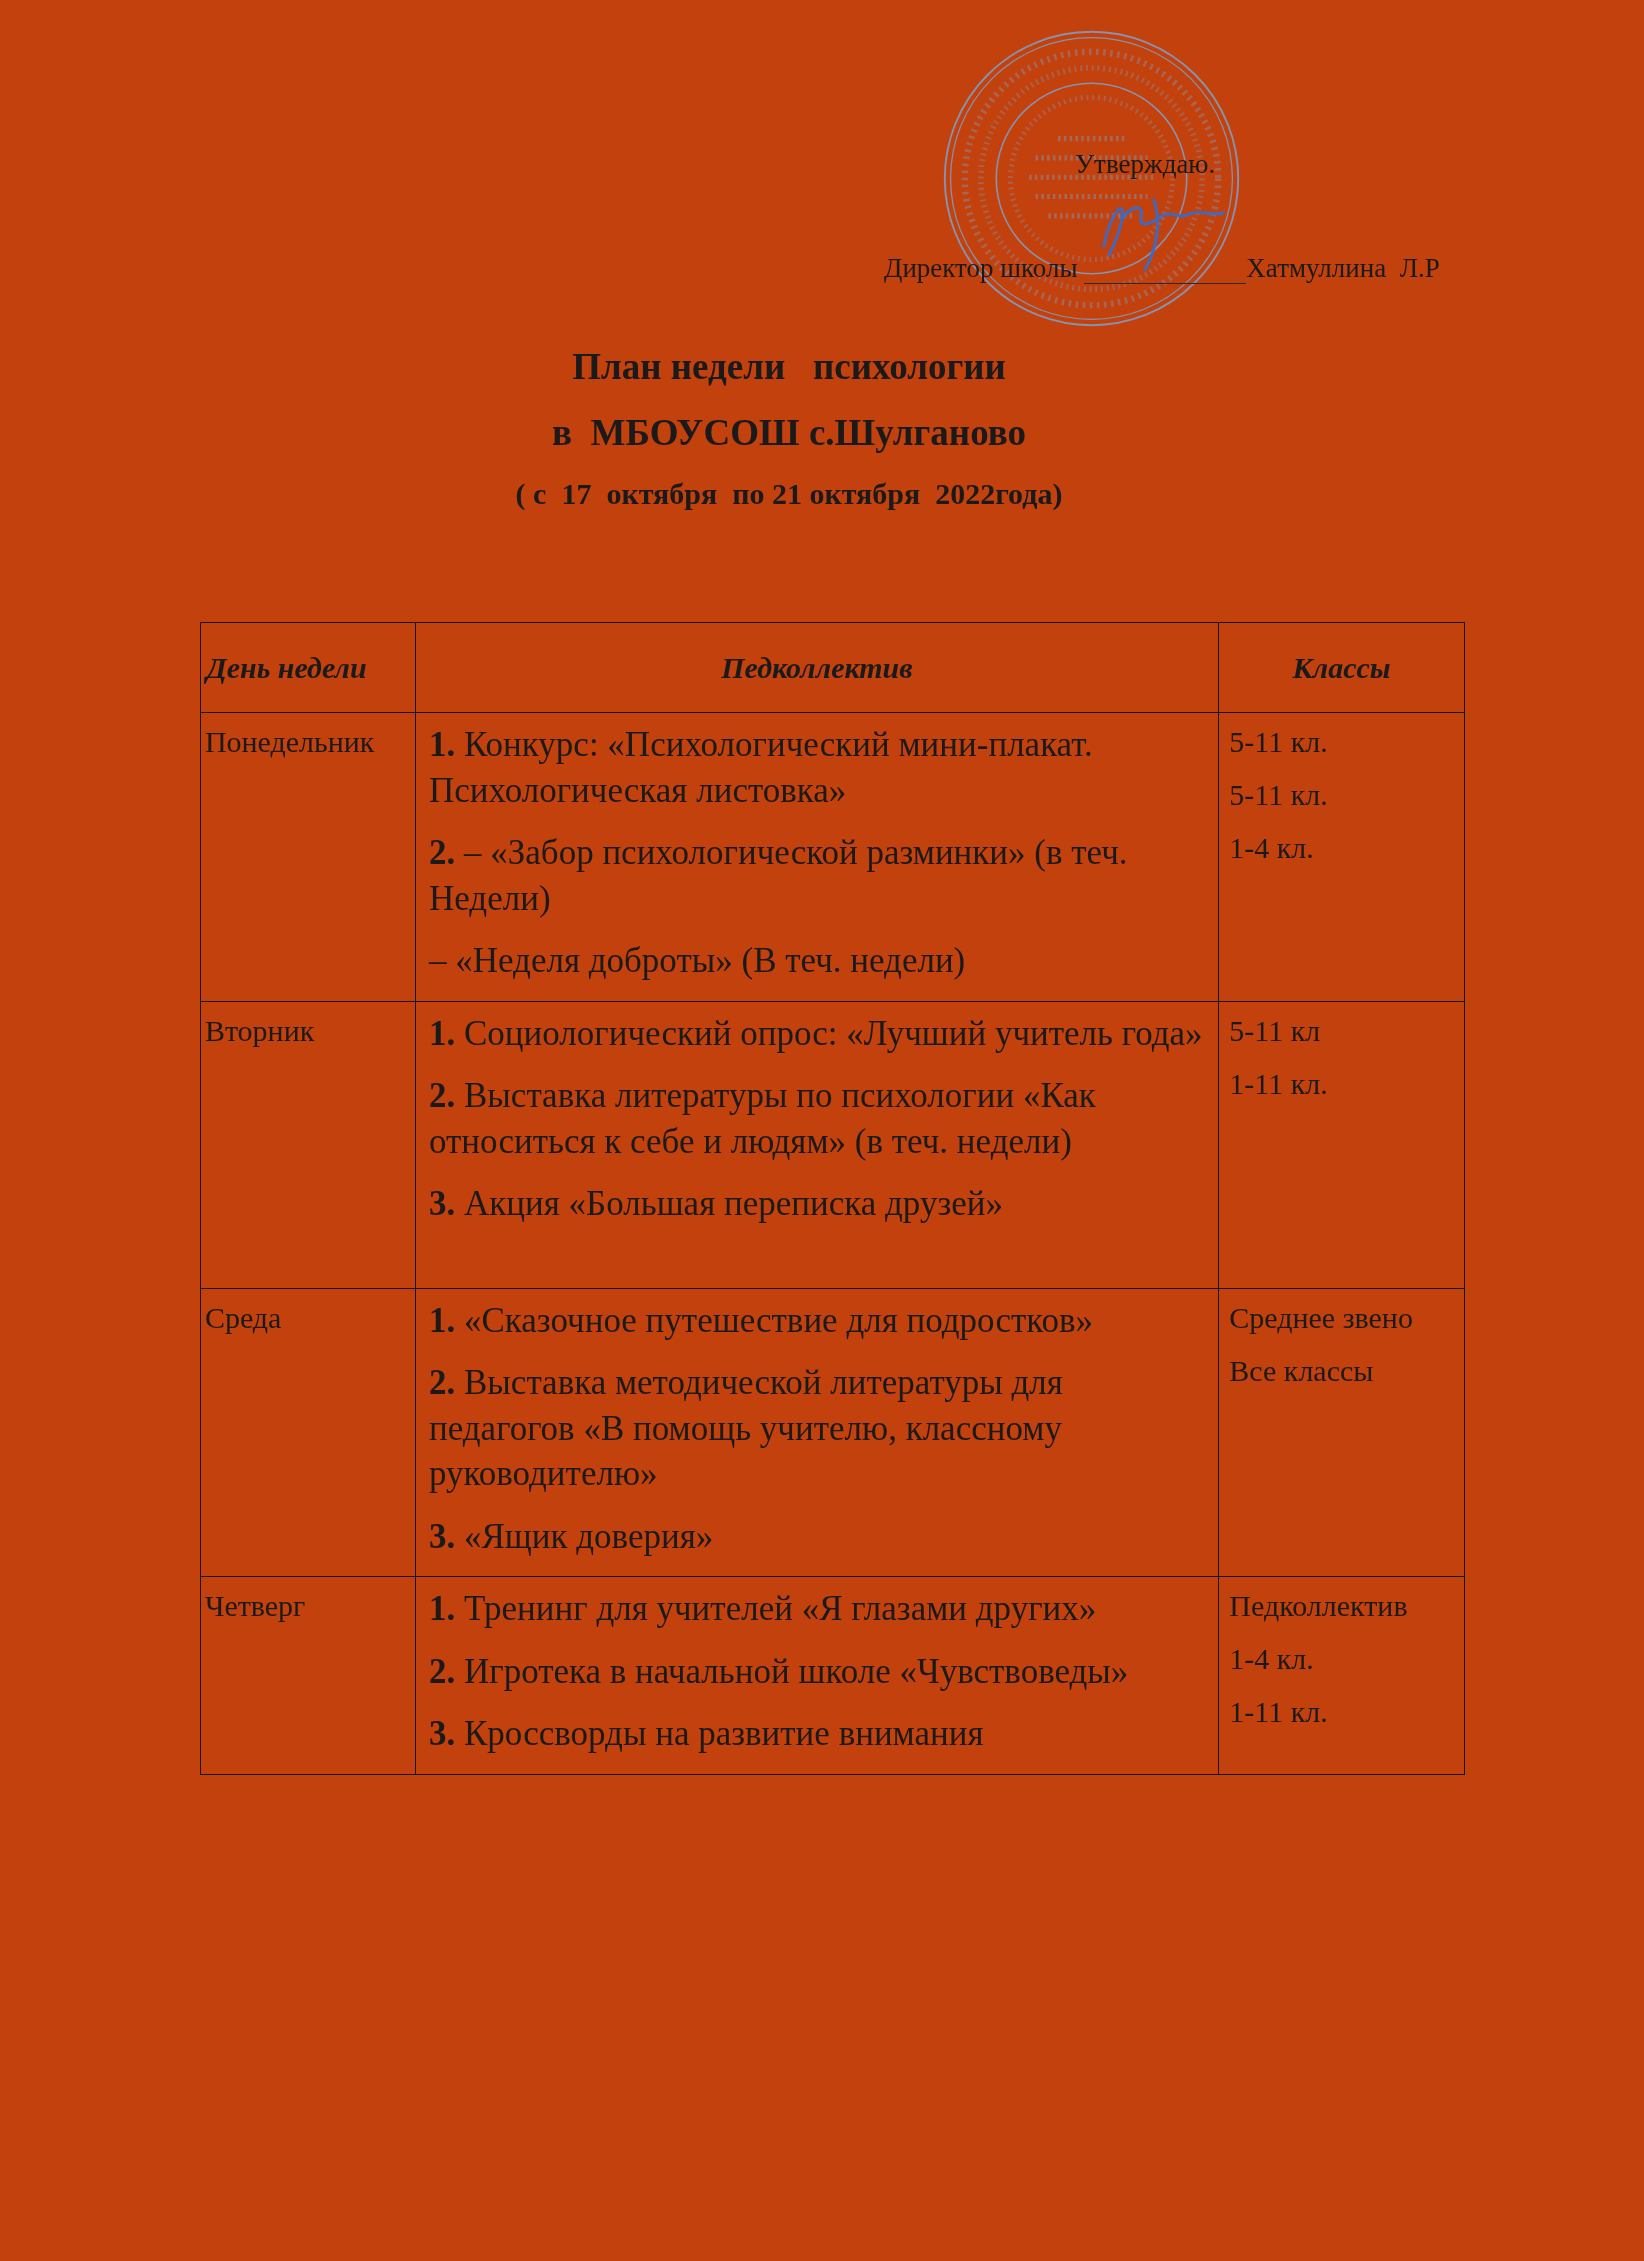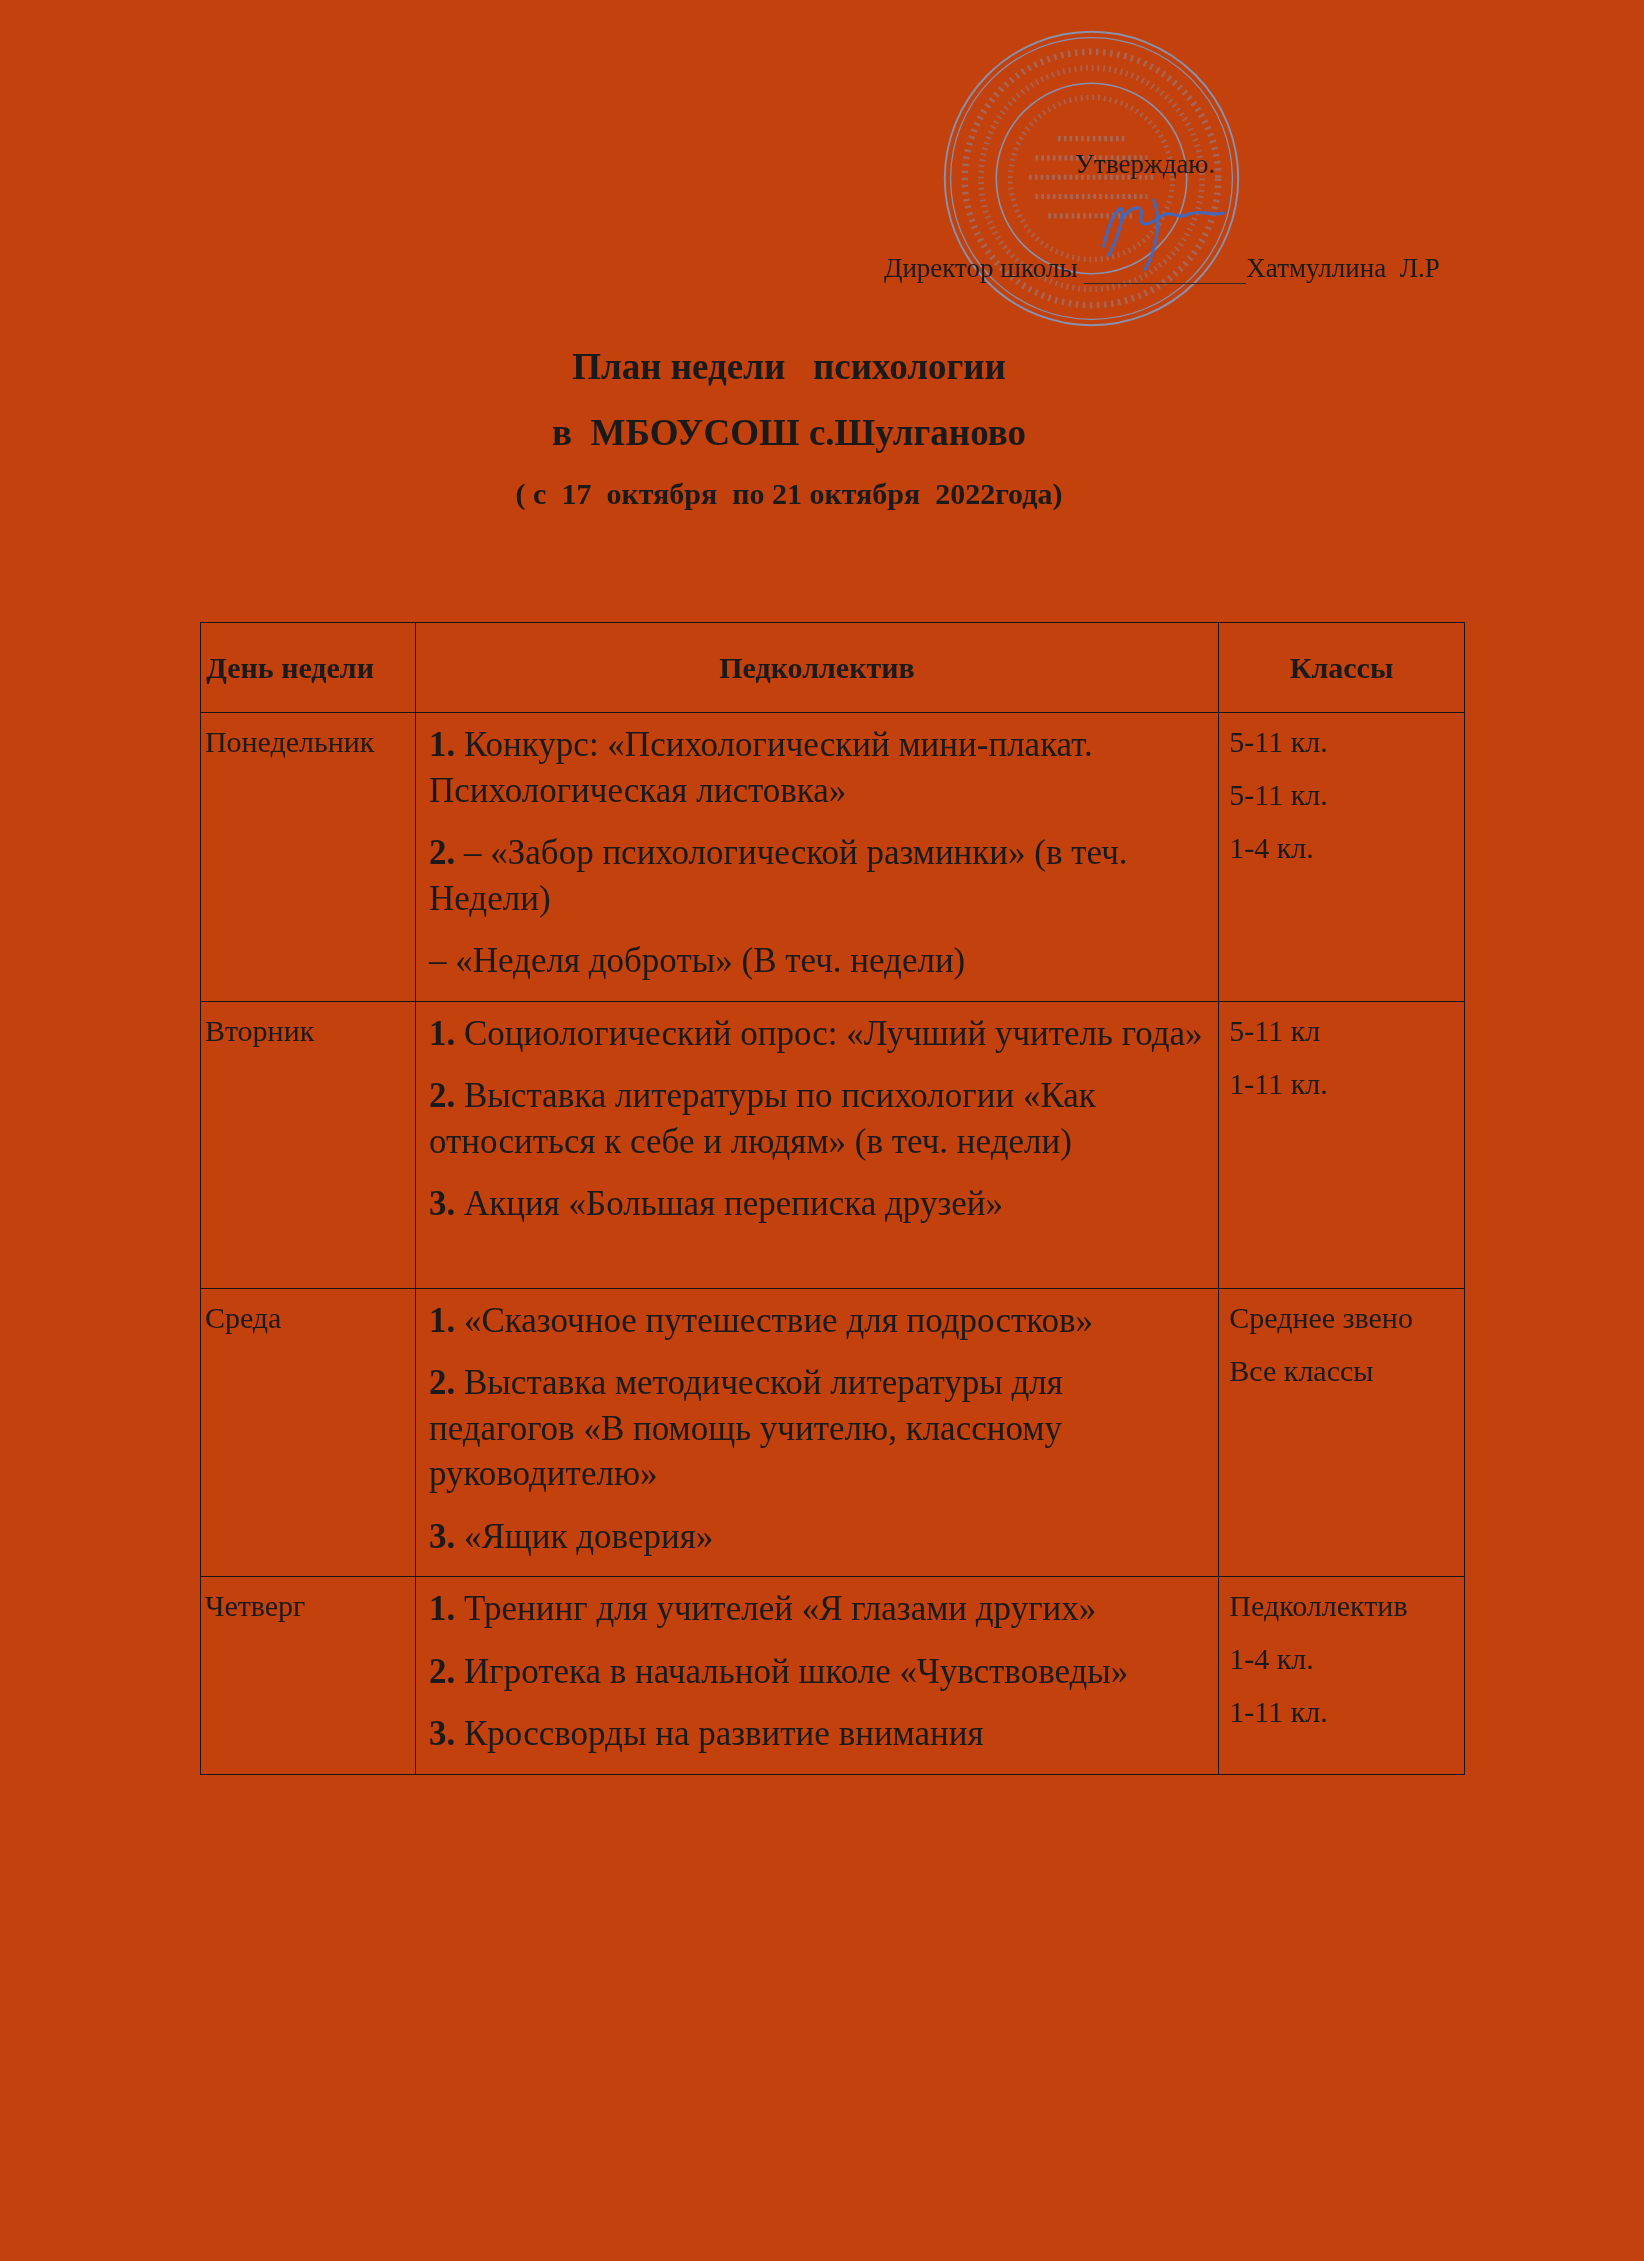--- a/index.html
+++ b/index.html
@@ -22,21 +22,21 @@
   
   .titles{position:absolute;top:345px;left:0;width:1644px;text-align:center;transform:translateX(-33px);font-weight:bold;}
   .title-1,.title-2{font-size:37px;margin:0 0 23px 0;white-space:pre-wrap;}
   .title-3{font-size:30px;margin:0;white-space:pre-wrap;}
   
   table.plan{
     position:absolute;left:200px;top:622px;width:1264px;
     border-collapse:collapse;table-layout:fixed;
   }
   .plan th,.plan td{border:1.9px solid #161616;vertical-align:top;overflow:hidden;}
-  .plan thead tr{height:90px;}
+  .plan thead tr{height:90px;font-style:italic;}
   .plan th{font-size:30px;font-weight:bold;vertical-align:middle;padding:0;}
   .plan th.h-day{text-align:left;padding-left:5.2px;}
   .plan th.h-act,.plan th.h-cls{text-align:center;}
   .plan tbody tr:nth-child(1){height:287px;}
   .plan tbody tr:nth-child(2){height:287px;}
   .plan tbody tr:nth-child(3){height:287px;}
   .plan tbody tr:nth-child(4){height:193px;}
   .plan tbody tr:nth-child(5){height:236px;}
   td.day{font-size:30px;padding:10.3px 1.3px 0 3.9px;line-height:1.25;}
   td.acts{font-size:35px;padding:9px 11.6px 0 13px;line-height:1.3;}

